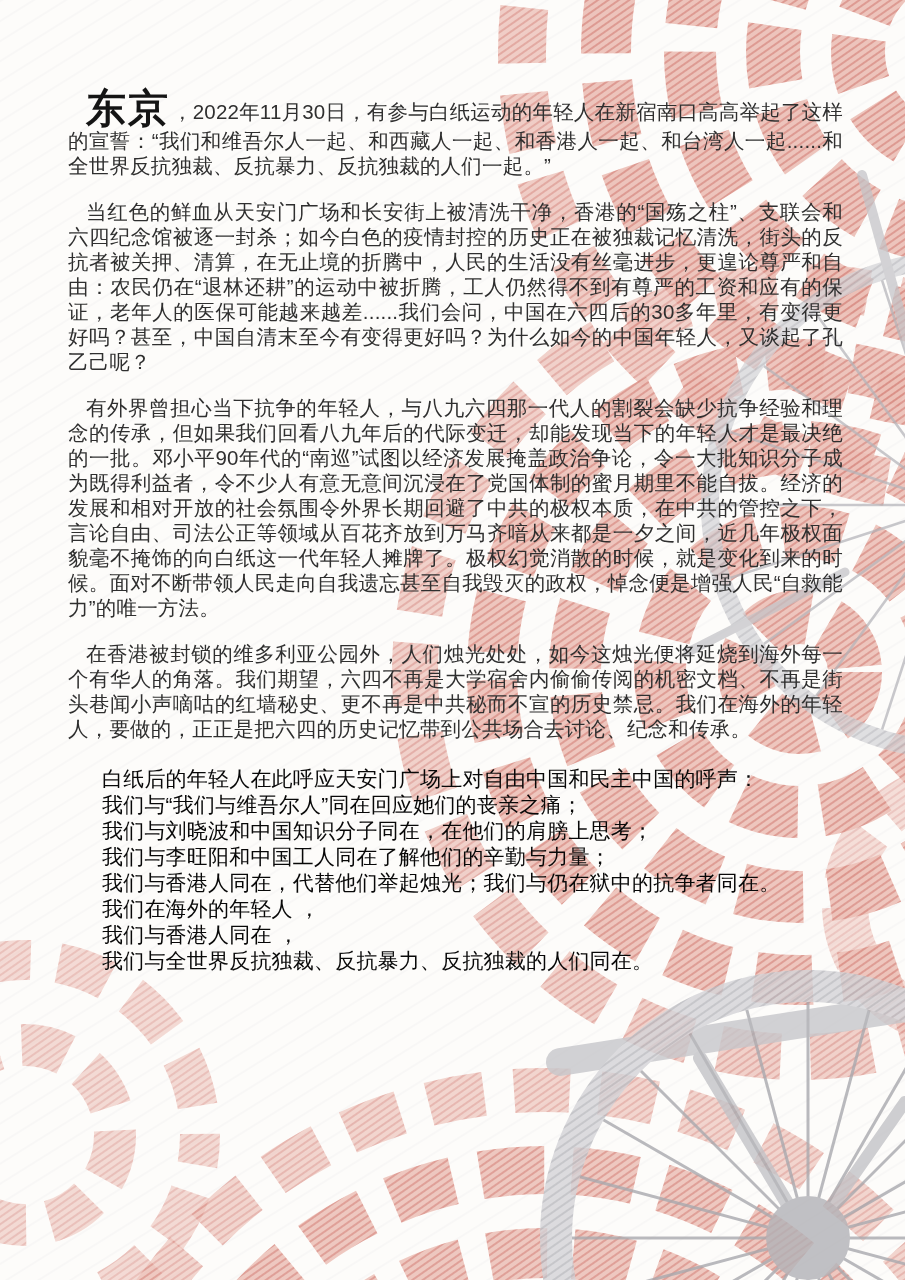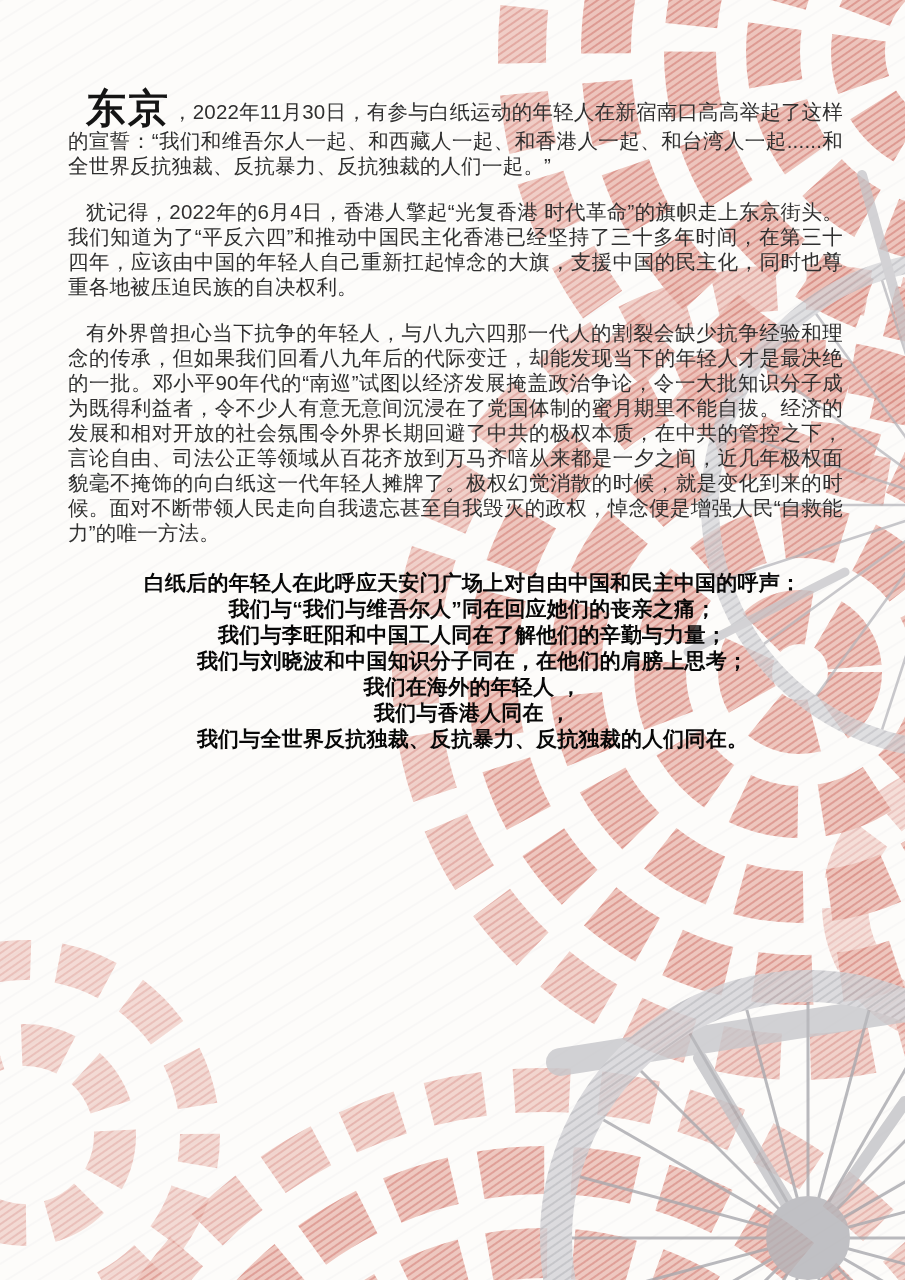--- a/index.html
+++ b/index.html
@@ -22,23 +22,23 @@
     letter-spacing:0.2px;
   }
   .content p{margin:0 0 21px 0;text-indent:18px;}
   .city{
     font-size:40px;font-weight:900;color:#141414;
     letter-spacing:2px;line-height:1;vertical-align:-3px;
     padding-right:2px;
   }
   .manifesto{
     margin:25px 0 0 34px;
-    font-weight:700;color:#080808;
+    font-weight:400;color:#080808;
     font-size:21px;line-height:26px;
-    text-align:center;
+    text-align:left;
   }
   .m-line{white-space:nowrap;}
 </style>
 </head>
 <body>
 
 <div class="page">
 
   <svg class="bg" viewBox="0 0 905 1280" aria-hidden="true">
     <defs>
@@ -146,26 +146,28 @@
           <line x1="0" y1="0" x2="211.3" y2="-122.0"></line>
           <line x1="0" y1="0" x2="235.7" y2="-63.2"></line>
         </g>
       <circle cx="808" cy="1238" r="252" fill="none" stroke="url(#gh)" stroke-width="32"></circle>
       <circle cx="808" cy="1238" r="42" fill="#b2b2b7"></circle>
     </g>
   </svg>
 
   <main class="content">
     <p><span class="city">东京</span><span>，2022年11月30日，有参与白纸运动的年轻人在新宿南口高高举起了这样的宣誓：“我们和维吾尔人一起、和西藏人一起、和香港人一起、和台湾人一起......和全世界反抗独裁、反抗暴力、反抗独裁的人们一起。”</span></p>
-    <p>犹记得，2022年的6月4日，香港人擎起“光复香港 时代革命”的旗帜走上东京街头。我们知道为了“平反六四”和推动中国民主化香港已经坚持了三十多年时间，在第三十四年，应该由中国的年轻人自己重新扛起悼念的大旗，支援中国的民主化，同时也尊重各地被压迫民族的自决权利。</p>
+    <p>当红色的鲜血从天安门广场和长安街上被清洗干净，香港的“国殇之柱”、支联会和六四纪念馆被逐一封杀；如今白色的疫情封控的历史正在被独裁记忆清洗，街头的反抗者被关押、清算，在无止境的折腾中，人民的生活没有丝毫进步，更遑论尊严和自由：农民仍在“退林还耕”的运动中被折腾，工人仍然得不到有尊严的工资和应有的保证，老年人的医保可能越来越差......我们会问，中国在六四后的30多年里，有变得更好吗？甚至，中国自清末至今有变得更好吗？为什么如今的中国年轻人，又谈起了孔乙己呢？</p>
     <p>有外界曾担心当下抗争的年轻人，与八九六四那一代人的割裂会缺少抗争经验和理念的传承，但如果我们回看八九年后的代际变迁，却能发现当下的年轻人才是最决绝的一批。邓小平90年代的“南巡”试图以经济发展掩盖政治争论，令一大批知识分子成为既得利益者，令不少人有意无意间沉浸在了党国体制的蜜月期里不能自拔。经济的发展和相对开放的社会氛围令外界长期回避了中共的极权本质，在中共的管控之下，言论自由、司法公正等领域从百花齐放到万马齐喑从来都是一夕之间，近几年极权面貌毫不掩饰的向白纸这一代年轻人摊牌了。极权幻觉消散的时候，就是变化到来的时候。面对不断带领人民走向自我遗忘甚至自我毁灭的政权，悼念便是增强人民“自救能力”的唯一方法。</p>
+    <p>在香港被封锁的维多利亚公园外，人们烛光处处，如今这烛光便将延烧到海外每一个有华人的角落。我们期望，六四不再是大学宿舍内偷偷传阅的机密文档、不再是街头巷闻小声嘀咕的红墙秘史、更不再是中共秘而不宣的历史禁忌。我们在海外的年轻人，要做的，正正是把六四的历史记忆带到公共场合去讨论、纪念和传承。</p>
 
     <section class="manifesto">
       <div class="m-line">白纸后的年轻人在此呼应天安门广场上对自由中国和民主中国的呼声：</div>
       <div class="m-line">我们与“我们与维吾尔人”同在回应她们的丧亲之痛；</div>
+      <div class="m-line">我们与刘晓波和中国知识分子同在，在他们的肩膀上思考；</div>
       <div class="m-line">我们与李旺阳和中国工人同在了解他们的辛勤与力量；</div>
-      <div class="m-line">我们与刘晓波和中国知识分子同在，在他们的肩膀上思考；</div>
+      <div class="m-line">我们与香港人同在，代替他们举起烛光；我们与仍在狱中的抗争者同在。</div>
       <div class="m-line">我们在海外的年轻人 ，</div>
       <div class="m-line">我们与香港人同在 ，</div>
       <div class="m-line">我们与全世界反抗独裁、反抗暴力、反抗独裁的人们同在。</div>
     </section>
   </main>
 </div>
 
 </body></html>

